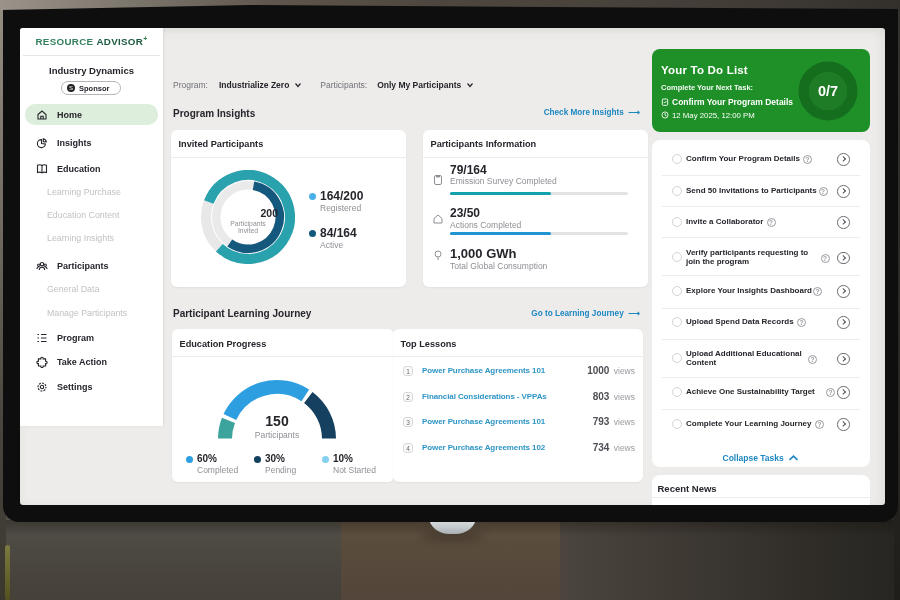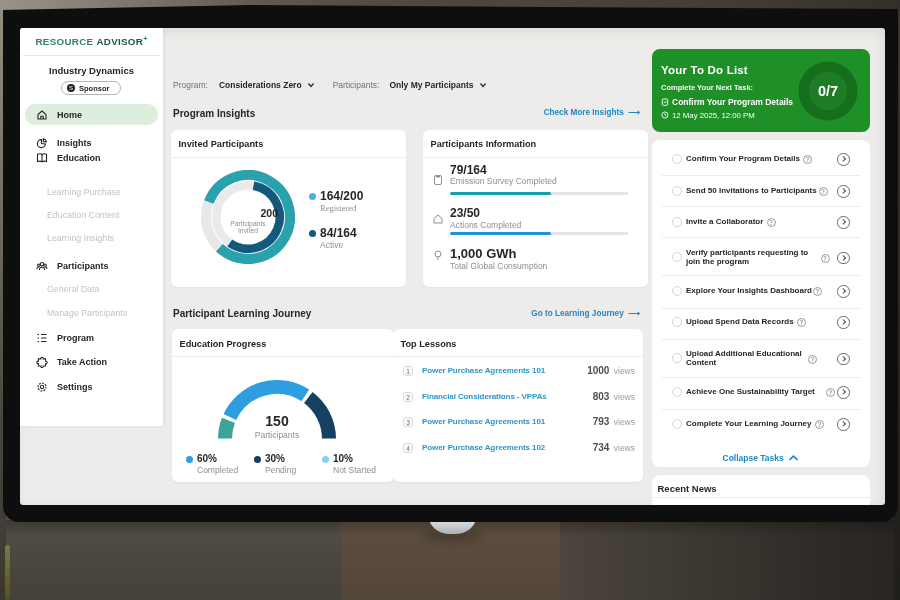--- a/index.html
+++ b/index.html
@@ -138,21 +138,21 @@
         </svg>
         <span class="t">Home</span>
       </div>
       <div class="abs nav" style="top:109px;">
         <svg width="12" height="12" viewBox="0 0 12 12" fill="none" stroke="#26252c" stroke-width="1.1">
           <path d="M5.5 2.6 A4 4 0 1 0 9.4 6.9 L5.5 6.6 Z"></path>
           <path d="M7.3 1.7 A3.6 3.6 0 0 1 10.3 4.9 L7.3 4.7 Z"></path>
         </svg>
         <span class="t">Insights</span>
       </div>
-      <div class="abs nav" style="top:124px;text-align:center;">
+      <div class="abs nav" style="top:135px;text-align:center;">
         <svg width="12" height="12" viewBox="0 0 12 12" fill="none" stroke="#26252c" stroke-width="1.1">
           <path d="M6 2.5 C4.8 1.6 3 1.6 1.5 2.2 V9.6 C3 9 4.8 9 6 9.9 C7.2 9 9 9 10.5 9.6 V2.2 C9 1.6 7.2 1.6 6 2.5 Z"></path>
           <path d="M6 2.5 V9.9"></path>
         </svg>
         <span class="t">Education</span>
       </div>
       <div class="abs sub" style="top:159px;">
         <span class="t">Learning Purchase</span>
       </div>
       <div class="abs sub" style="top:182px;">
@@ -200,21 +200,21 @@
           <circle cx="6" cy="6" r="1.7"></circle>
           <circle cx="6" cy="6" r="4" stroke-dasharray="2.05 1.1" stroke-dashoffset="0.6"></circle>
         </svg>
         <span class="t">Settings</span>
       </div>
     </div>
 
     <div class="abs" id="controls">
       <span class="lbl">Program:</span>
       <span style="width:11px;"></span>
-      <span class="val">Considerations Zero</span>
+      <span class="val">Industrialize Zero</span>
       <svg width="10" height="10" viewBox="0 0 10 10" fill="none" stroke="#26252c" stroke-width="1.2" style="margin:0 4px;">
         <path d="M2.5 3.5 L5 6.5 L7.5 3.5"></path>
       </svg>
       <span style="width:13px;"></span>
       <span class="lbl">Participants:</span>
       <span style="width:10px;"></span>
       <span class="val">Only My Participants</span>
       <svg width="10" height="10" viewBox="0 0 10 10" fill="none" stroke="#26252c" stroke-width="1.2" style="margin:0 4px;">
         <path d="M2.5 3.5 L5 6.5 L7.5 3.5"></path>
       </svg>
@@ -229,21 +229,21 @@
       <svg class="abs" style="left:30px; top:40.5px;" width="94" height="94" viewBox="-47 -47 94 94">
         <circle cx="0" cy="0" r="42" fill="none" stroke="#e8e8e8" stroke-width="10"></circle>
         <path d="M -39.21 -15.05 A 42 42 0 1 1 -28.64 30.72" fill="none" stroke="#29a2ae" stroke-width="10"></path>
         <circle cx="0" cy="0" r="31.75" fill="none" stroke="#eaeaea" stroke-width="8.5"></circle>
         <path d="M 5.51 -31.27 A 31.75 31.75 0 1 1 -18.21 26.01" fill="none" stroke="#14587e" stroke-width="8.5"></path>
       </svg>
       <div class="abs big" style="left:47px; top:77px; width:60px; text-align:right; font-size:10.5px;">200</div>
       <div class="abs gray" style="left:47px; top:90px; width:60px; text-align:center; font-size:6.8px; line-height:7px;">Participants<br>Invited</div>
       <div class="abs ldot" style="left:138px; top:63.5px; background:#4cb0e8;"></div>
       <div class="abs big" style="left:149px; top:59.5px; font-size:12px;">164/200</div>
-      <div class="abs gray" style="left:149px; top:73.5px; font-size:8.5px;font-family:Liberation Serif, serif;">Registered</div>
+      <div class="abs gray" style="left:149px; top:73.5px; font-size:8.5px;">Registered</div>
       <div class="abs ldot" style="left:138px; top:100.5px; background:#14587e;"></div>
       <div class="abs big" style="left:149px; top:96.5px; font-size:12px;">84/164</div>
       <div class="abs gray" style="left:149px; top:110.5px; font-size:8.5px;">Active</div>
     </div>
 
     <div class="abs card" id="card2">
       <div class="chead">Participants Information</div>
       <div class="cdiv"></div>
       <svg class="abs" style="left:9px; top:44.5px;" width="12" height="12" viewBox="0 0 12 12" fill="none" stroke="#8f8f96" stroke-width="1">
         <rect x="2.5" y="1.5" width="7" height="9" rx="1.5"></rect>

